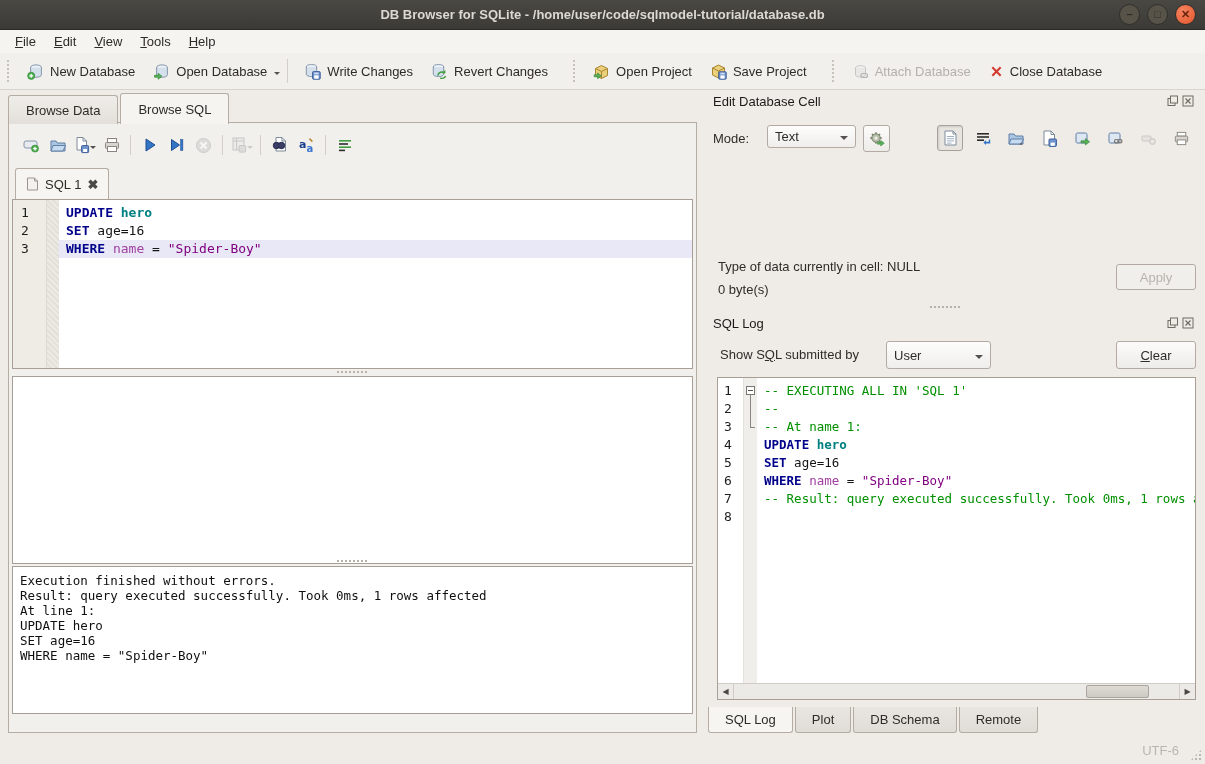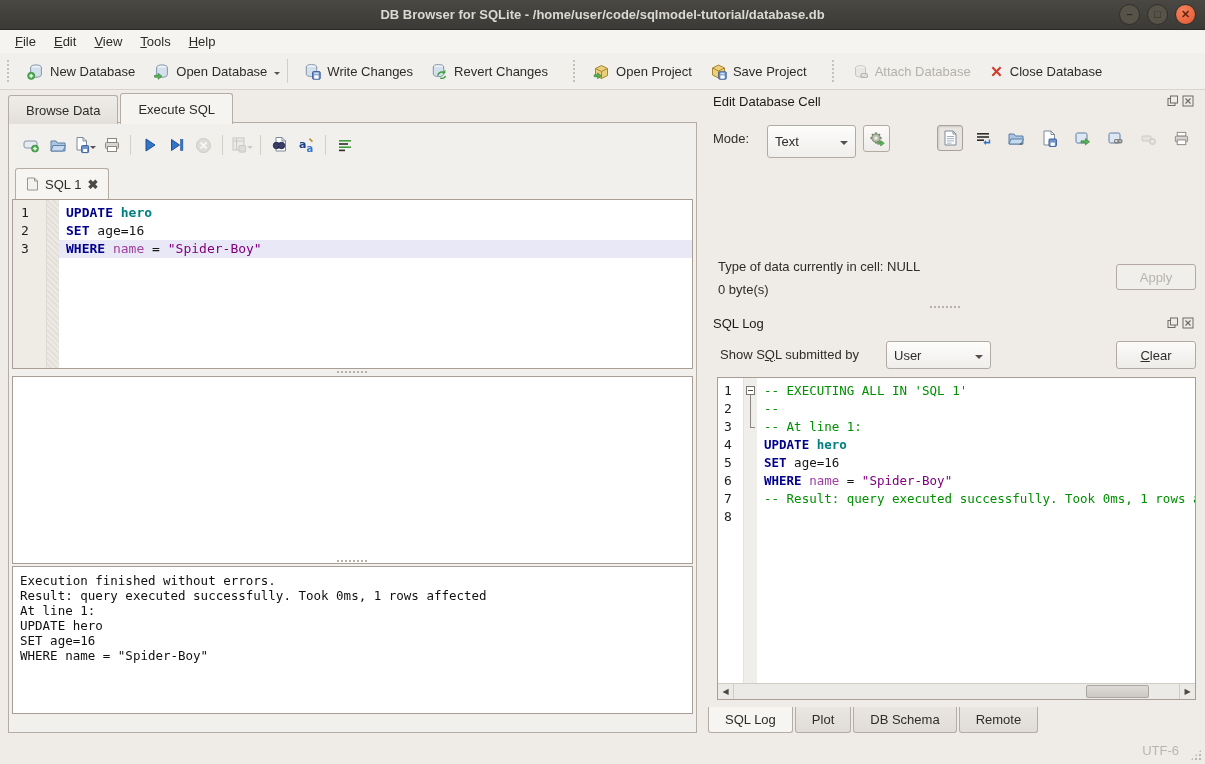--- a/index.html
+++ b/index.html
@@ -77,21 +77,21 @@
   .messages { position:absolute; left:3px; top:443px; width:681px; height:148px;
     background:#fff; border:1px solid #a89e95; padding:6px 7px;
     font-family:"DejaVu Sans Mono",monospace; font-size:12.5px; line-height:15px; color:#101010;
     white-space:pre; overflow:hidden; }
   
   .right-pane { position:absolute; left:705px; top:93px; width:492px; height:640px; }
   .dock-title { position:absolute; left:8px; font-size:13px; color:#1c1b19; }
   .dock-icons { position:absolute; display:flex; gap:3px; }
   .dock-ic { width:12px; height:12px; position:relative; }
   
-  .combo { position:absolute; height:33px; background:linear-gradient(#fdfdfc,#f0eeeb);
+  .combo { position:absolute; height:23px; background:linear-gradient(#fdfdfc,#f0eeeb);
     border:1px solid #b3aba3; border-radius:3px; display:flex; align-items:center;
     justify-content:space-between; padding:0 7px; }
   .combo .arr { width:0; height:0; border:4px solid transparent; border-top-color:#55524d; margin-top:7px; }
   .btn { position:absolute; background:linear-gradient(#fcfbfa,#eeece9);
     border:1px solid #b3aba3; border-radius:3px; display:flex; align-items:center; justify-content:center; }
   .btn.disabled { color:#b7b3ad; background:#f1efec; }
   .icon-btn { width:27px; height:27px; }
   .flat-ic { width:26px; height:26px; display:flex; align-items:center; justify-content:center; }
   .toggled { background:#e8e5e1; border:1px solid #aaa29a; border-radius:3px;
     box-shadow:inset 1px 1px 2px rgba(0,0,0,.12); }
@@ -259,21 +259,21 @@
       </span>
     <span>Close Database</span>
   </div>
 </div>
 
 <div class="main-tabs">
   <div class="main-tab">
       <span>Browse Data</span>
     </div>
   <div class="main-tab active">
-      <span>Execute SQL</span>
+      <span>Browse SQL</span>
     </div>
 </div>
 
 <div class="left-pane" style="position:absolute">
 
   <div class="sql-toolbar">
     <div class="sqltb-btn">
         <span>
           <svg width="18" height="18" viewBox="0 0 18 18">
             <rect x="2" y="5" width="13" height="7" rx="2" fill="#e7ebf0" stroke="#8496ab"></rect>
@@ -569,21 +569,21 @@
         <div>8</div>
     </div>
     <div class="log-fold">
       <div class="fold-vline"></div>
       <div class="fold-stub"></div>
       <div class="fold-minus"></div>
     </div>
     <div class="log-code">
       <div class="cline"><span class="cmt">-- EXECUTING ALL IN 'SQL 1'</span></div>
       <div class="cline"><span class="cmt">--</span></div>
-      <div class="cline"><span class="cmt">-- At line 1:</span></div>
+      <div class="cline"><span class="cmt">-- At name 1:</span></div>
       <div class="cline"><span class="kw">UPDATE</span><span class="txt"> </span><span class="id">hero</span></div>
       <div class="cline"><span class="kw">SET</span><span class="txt"> age=16</span></div>
       <div class="cline"><span class="kw">WHERE</span><span class="txt"> </span><span class="fld">name</span><span class="txt"> = </span><span class="str">"Spider-Boy"</span></div>
       <div class="cline"><span class="cmt">-- Result: query executed successfully. Took 0ms, 1 rows affected</span></div>
       <div class="cline"></div>
     </div>
     <div class="hscroll">
       <div class="hs-btn left">◀</div>
       <div class="hs-thumb"></div>
       <div class="hs-btn right">▶</div>

